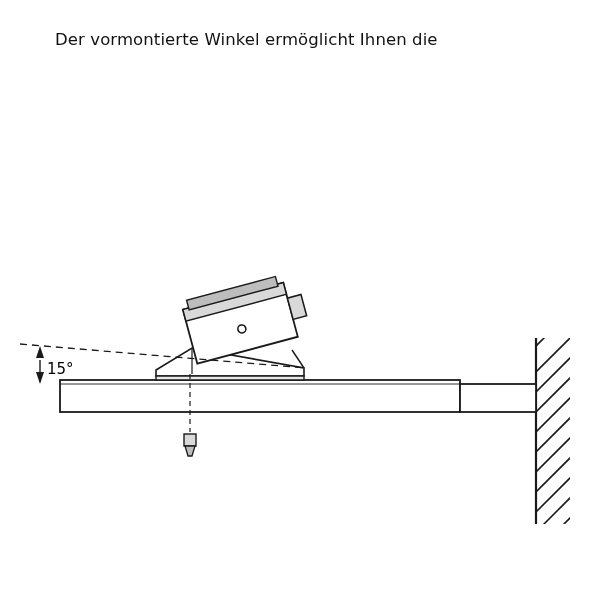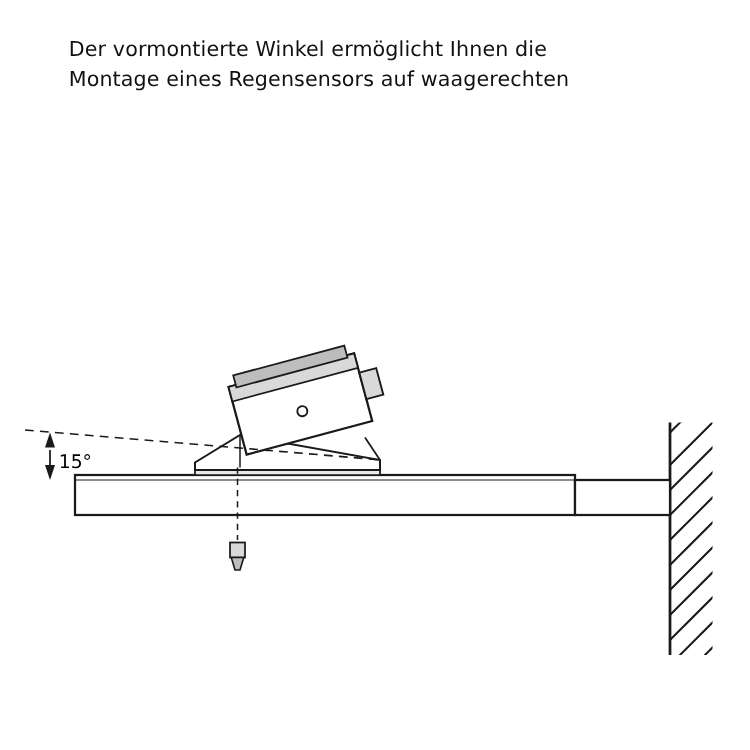--- a/index.html
+++ b/index.html
@@ -47,21 +47,20 @@
     fill: #000000;
   }
 </style>
 </head>
 <body>
 
 <div id="root">
 
   <div class="caption">
     <span class="line">Der vormontierte Winkel ermöglicht Ihnen die</span>
-    <span class="line">Montage eines Regensensors auf waagerechten</span>
   </div>
 
   <svg class="figure" viewBox="0 0 600 600">
 
     <g>
       <clipPath id="wallClip">
         <rect x="536" y="338" width="34" height="186"></rect>
       </clipPath>
       <rect x="536" y="338" width="34" height="186" fill="#ffffff" stroke="none"></rect>
       <g clip-path="url(#wallClip)" stroke="#1a1a1a" stroke-width="1.6">

